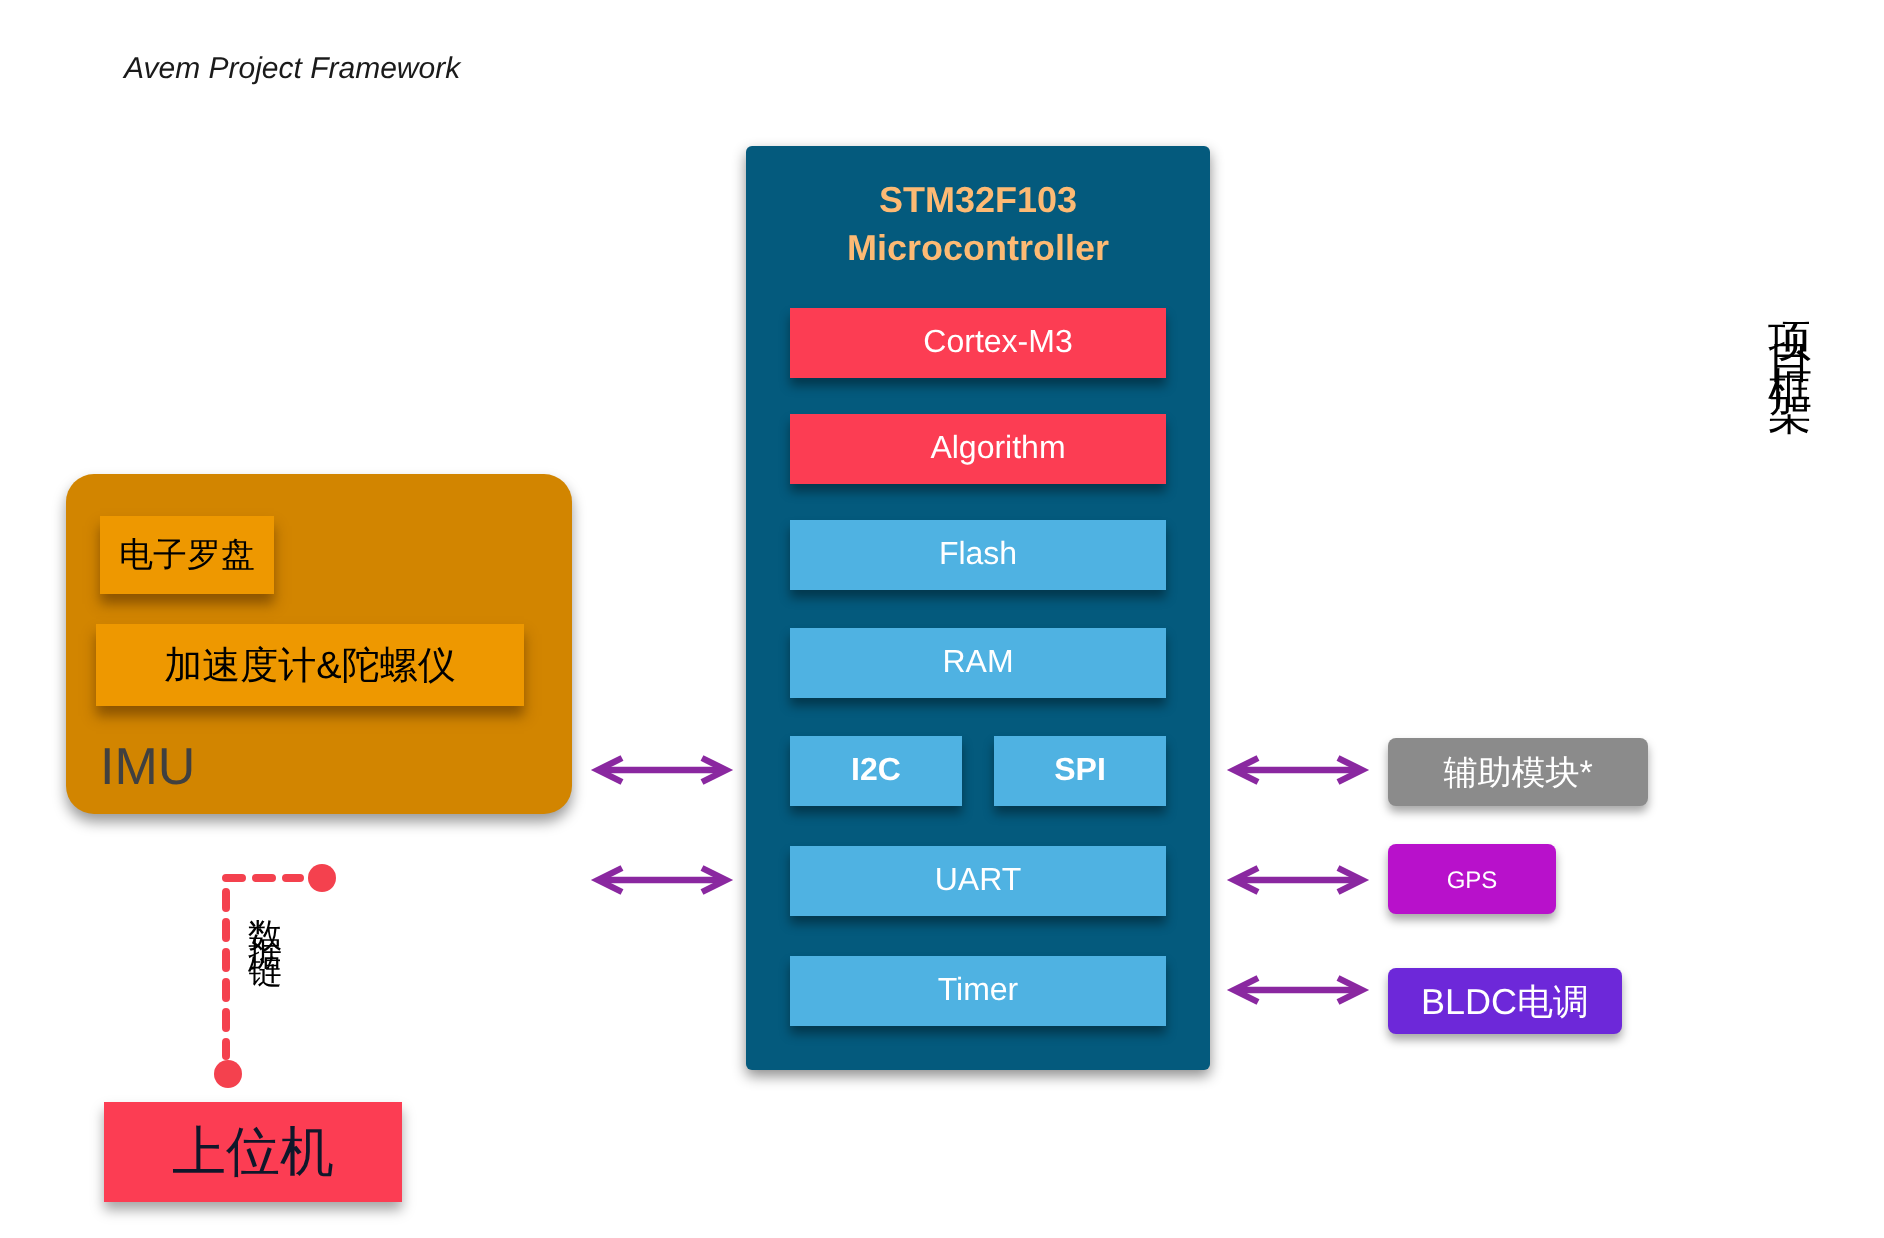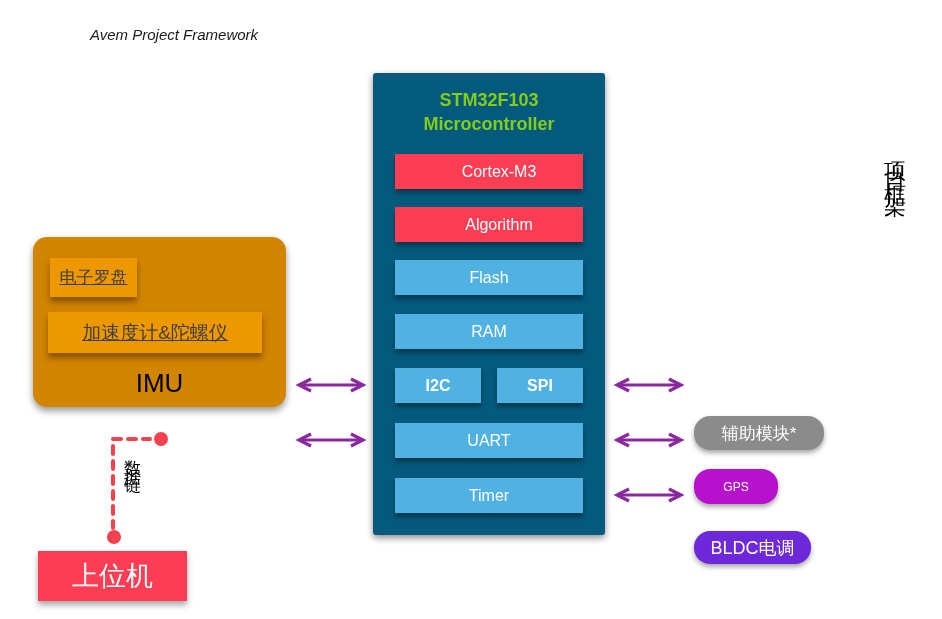--- a/index.html
+++ b/index.html
@@ -5,82 +5,81 @@
   * { box-sizing: border-box; margin: 0; padding: 0; }
   body { font-family: "Liberation Sans", sans-serif; background: #ffffff; }
   #canvas {
     position: relative; width: 942px; height: 619px;
     background: #ffffff; overflow: hidden;
   }
   .abs { position: absolute; }
 
   .page-title {
     left: 62px; top: 26px;
-    font-style: italic; font-size: 15px; color: #1a1a1a; margin-left: 28px;
+    font-style: italic; font-size: 15px; color: #1a1a1a;
   }
 
   .frame-label {
     left: 880px; top: 144px;
     writing-mode: vertical-rl; text-orientation: upright;
     font-size: 22px; letter-spacing: 11px; color: #000;
   }
 
   
   .mcu-box {
     left: 373px; top: 73px; width: 232px; height: 462px;
     background: #045a7d; border-radius: 3px;
     box-shadow: 0 3px 7px rgba(0,0,0,0.45);
   }
   .mcu-title {
     position: absolute; left: 0; top: 15px; width: 100%;
-    text-align: center; color: #84cc16; font-weight: bold;
+    text-align: center; color: #fdba74; font-weight: bold;
     font-size: 18px; line-height: 24px;
   }
   .block {
     position: absolute; left: 22px; width: 188px; height: 35px;
     display: flex; align-items: center; justify-content: center;
     color: #ffffff; font-size: 16px;
     box-shadow: 0 4px 5px rgba(0,0,0,0.38);
   }
   .block.red  { background: #fc3d53; padding-left: 20px; }
   .block.blue { background: #4fb2e2; }
   .half { width: 86px; font-weight: bold; }
 
   
   .imu-box {
     left: 33px; top: 237px; width: 253px; height: 170px;
     background: #d28500; border-radius: 14px;
     box-shadow: 0 4px 7px rgba(0,0,0,0.4);
   }
   .imu-inner {
-    position: absolute; background: #ee9800; color: #404040;
+    position: absolute; background: #ee9800; color: #000000;
     display: flex; align-items: center; justify-content: center;
-    font-size: 17px; box-shadow: 0 5px 6px rgba(70,35,0,0.5); text-decoration: underline;
+    font-size: 17px; box-shadow: 0 5px 6px rgba(70,35,0,0.5);
   }
   .imu-label {
-    position: absolute; left: 0; top: 131px; width: 100%;
-    text-align: center; color: #000000; font-size: 26px;
+    position: absolute; left: 17px; top: 131px; width: 100%;
+    text-align: left; color: #404040; font-size: 26px;
   }
 
   
   .node {
     display: flex; align-items: center; justify-content: center;
-    color: #ffffff; border-radius: 16px;
+    color: #ffffff; border-radius: 4px;
     box-shadow: 0 3px 5px rgba(0,0,0,0.35);
-    margin-top: 47px;
   }
   .rf-box   { left: 192px; top: 421px; width: 95px;  height: 37px; background: #69e563; font-size: 17px; }
   .aux-box  { left: 694px; top: 369px; width: 130px; height: 34px; background: #8b8b8b; font-size: 17px; }
   .gps-box  { left: 694px; top: 422px; width: 84px;  height: 35px; background: #b811cb; font-size: 12px; }
   .bldc-box { left: 694px; top: 484px; width: 117px; height: 33px; background: #6d28d9; font-size: 18px; }
 
   
   .host-box {
-    left: 38px; top: 551px; width: 149px; height: 50px;
-    background: #fc3d53; color: #ffffff;
+    left: 52px; top: 551px; width: 149px; height: 50px;
+    background: #fc3d53; color: #0f172a;
     display: flex; align-items: center; justify-content: center;
     font-size: 27px; box-shadow: 0 4px 6px rgba(0,0,0,0.35);
   }
 
   .datalink-label {
     left: 121px; top: 446px;
     writing-mode: vertical-rl; text-orientation: upright;
     font-size: 17px; letter-spacing: 9px; color: #000;
   }
 

